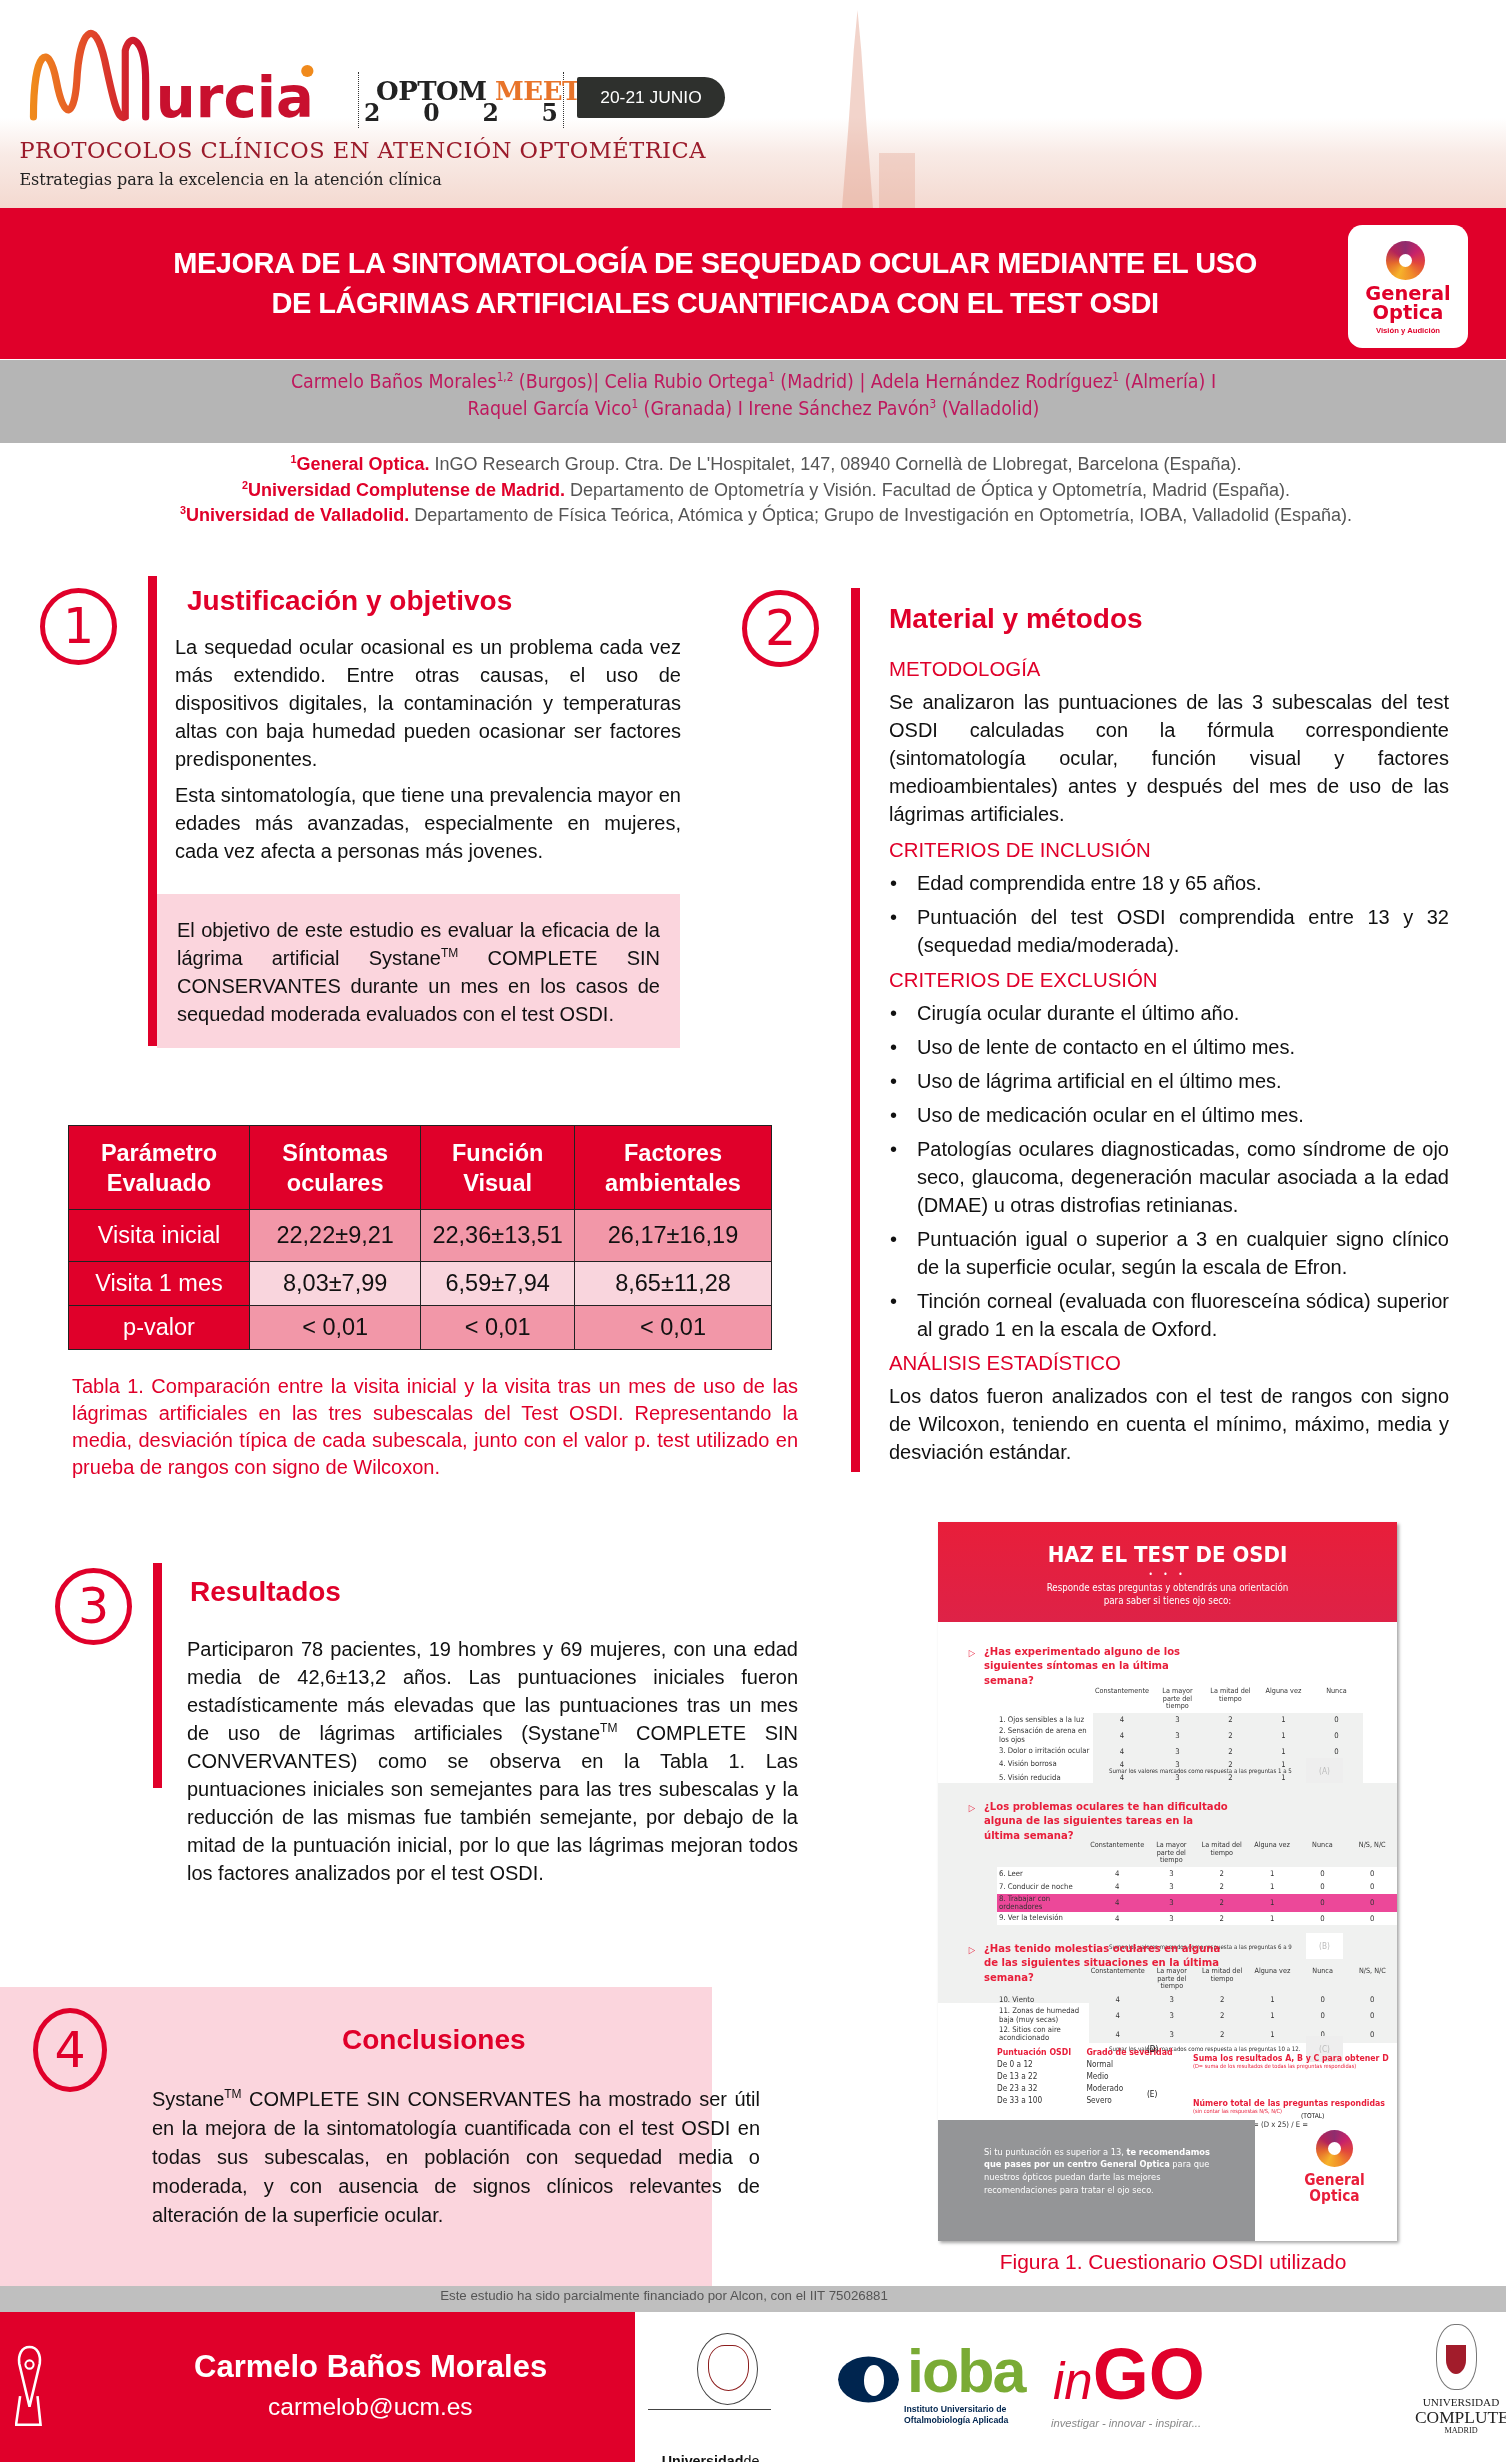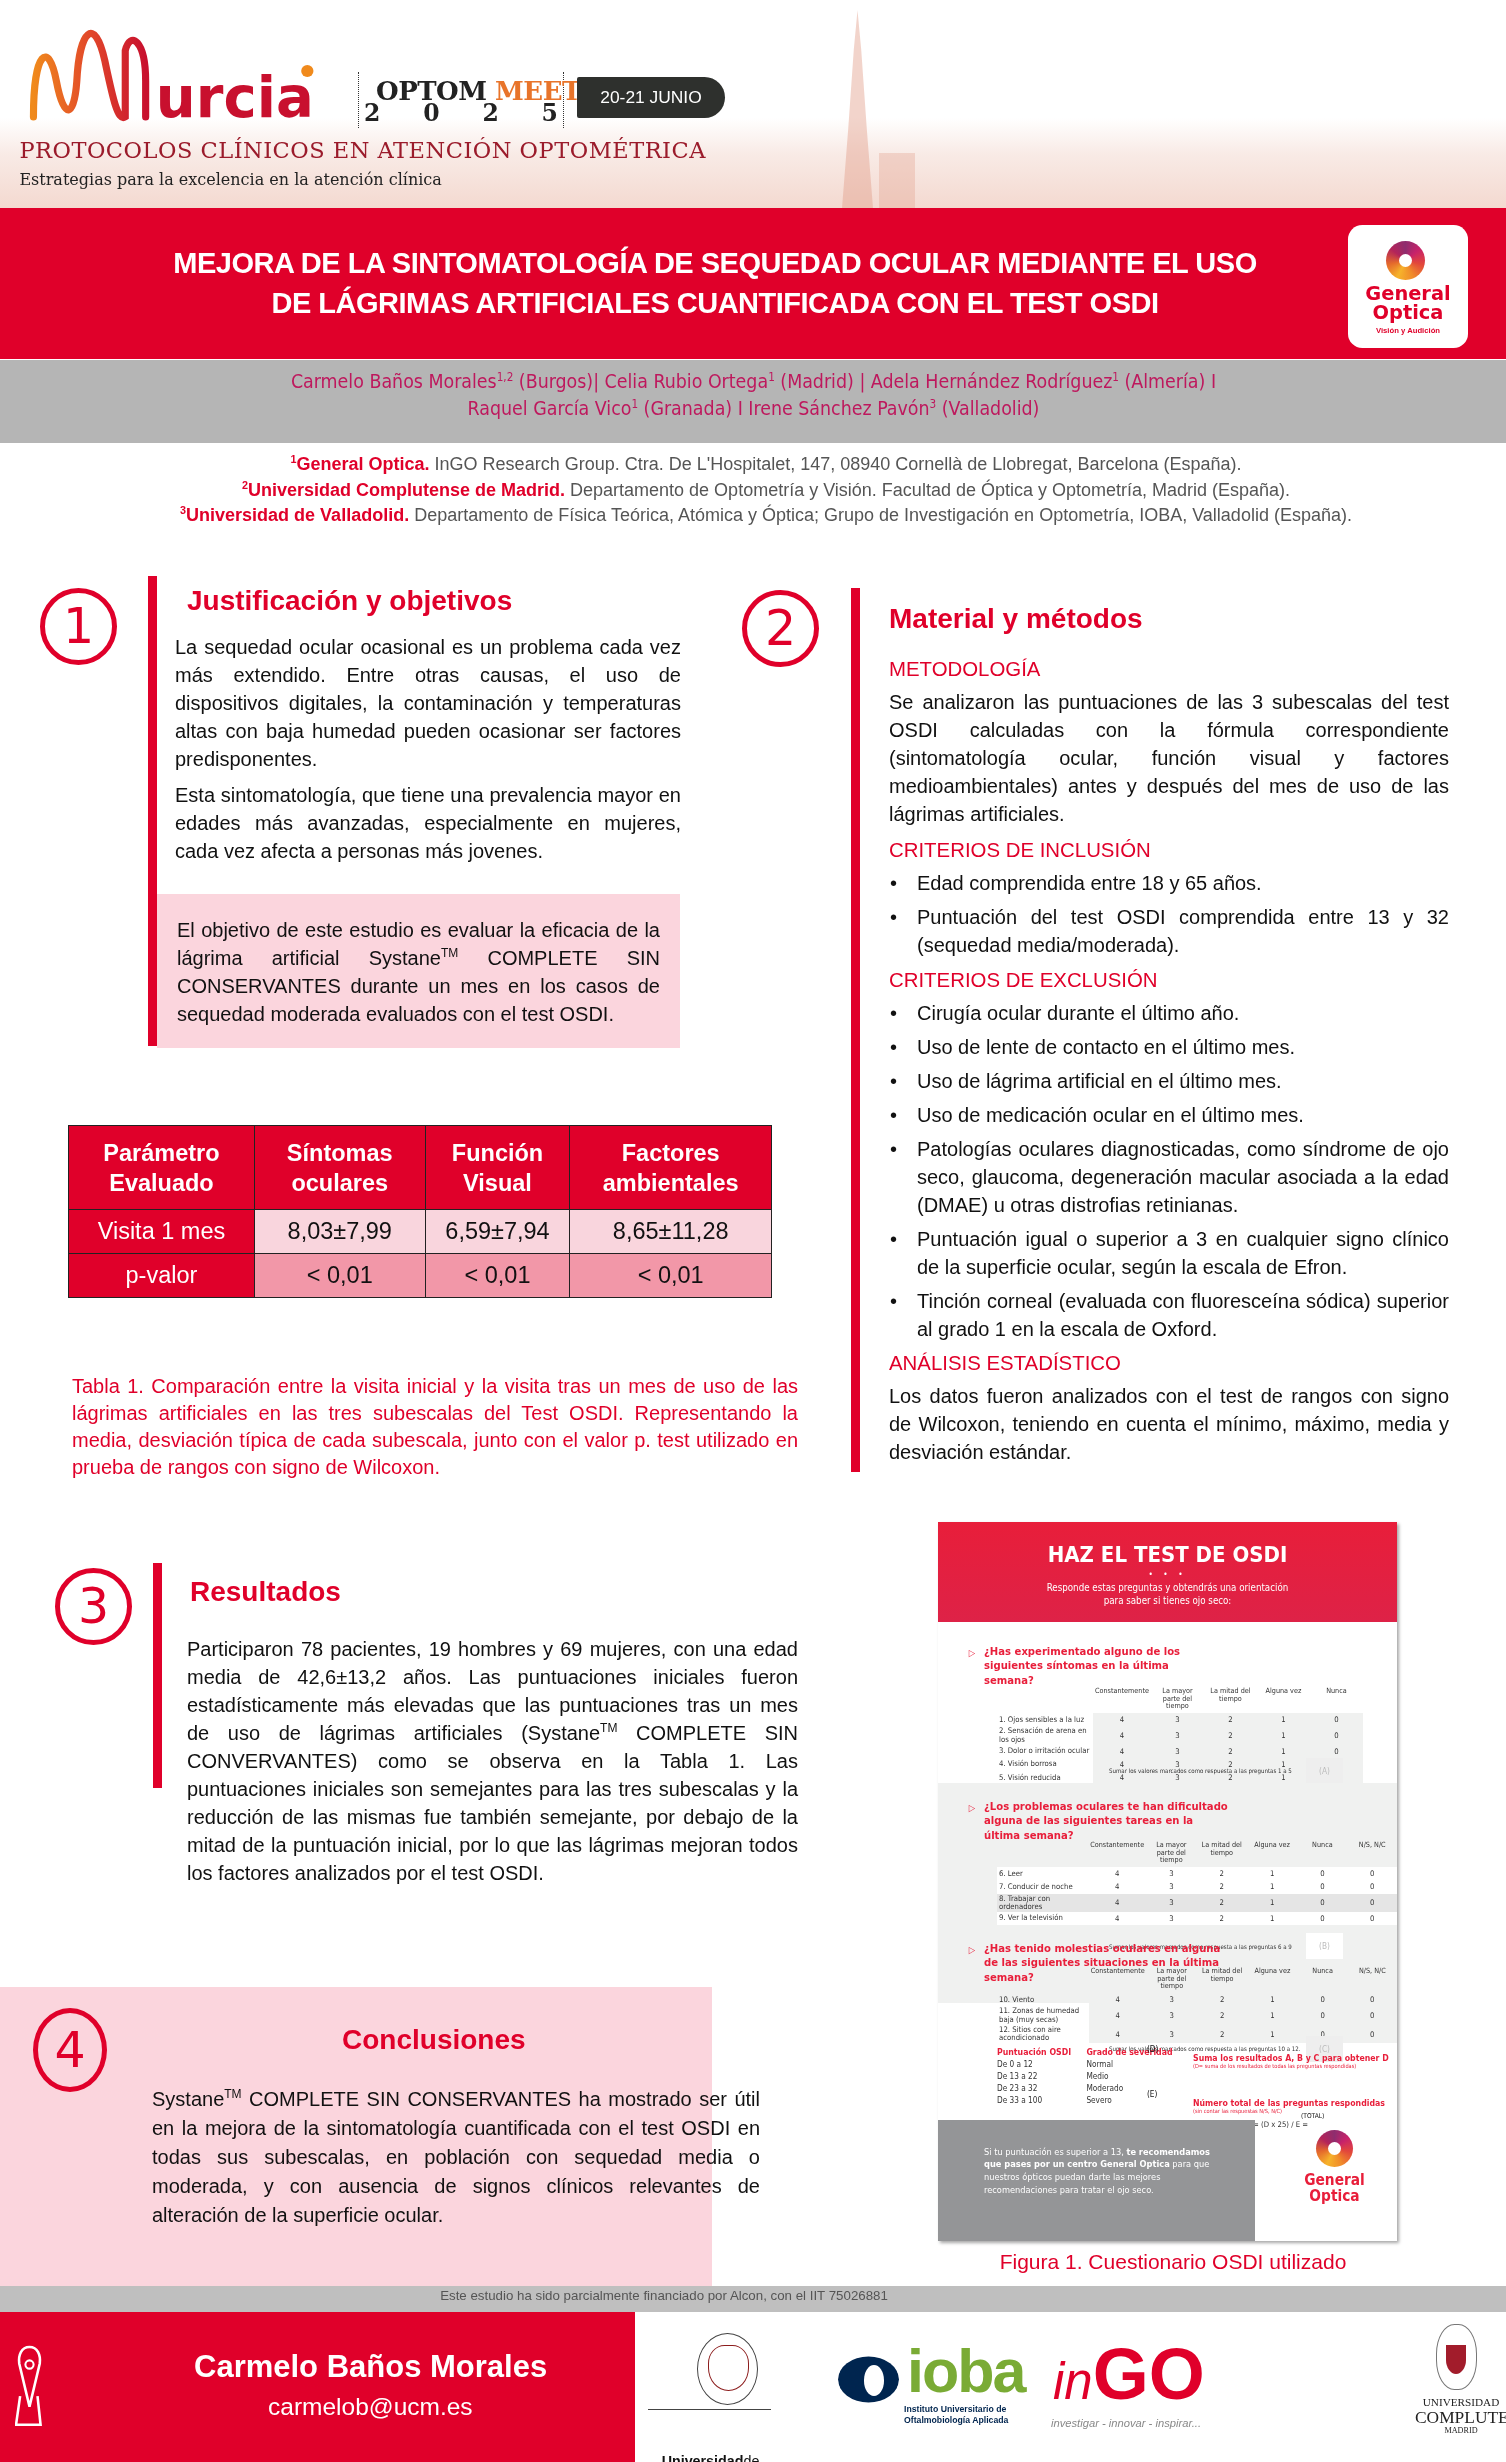--- a/index.html
+++ b/index.html
@@ -192,20 +192,26 @@
 <table id="tbl" class="abs">
   <thead>
     <tr>
       <th>Parámetro Evaluado</th>
       <th>Síntomas oculares</th>
       <th>Función Visual</th>
       <th>Factores ambientales</th>
     </tr>
   </thead>
   <tbody>
+    <tr class="r1">
+      <td class="rowh">Visita inicial</td>
+      <td>22,22±9,21</td>
+      <td>22,36±13,51</td>
+      <td>26,17±16,19</td>
+    </tr>
     <tr class="r2">
       <td class="rowh">Visita 1 mes</td>
       <td>8,03±7,99</td>
       <td>6,59±7,94</td>
       <td>8,65±11,28</td>
     </tr>
     <tr class="r3">
       <td class="rowh">p-valor</td>
       <td>&lt; 0,01</td>
       <td>&lt; 0,01</td>
@@ -347,21 +353,21 @@
           </tr>
       <tr style="background:#fff">
             <td class="lab">7. Conducir de noche</td>
             <td class="v">4</td>
             <td class="v">3</td>
             <td class="v">2</td>
             <td class="v">1</td>
             <td class="v">0</td>
             <td class="v">0</td>
           </tr>
-      <tr style="background:#e5e5e5">
+      <tr style="background:#ec4899">
             <td class="lab">8. Trabajar con ordenadores</td>
             <td class="v">4</td>
             <td class="v">3</td>
             <td class="v">2</td>
             <td class="v">1</td>
             <td class="v">0</td>
             <td class="v">0</td>
           </tr>
       <tr style="background:#fff">
             <td class="lab">9. Ver la televisión</td>

